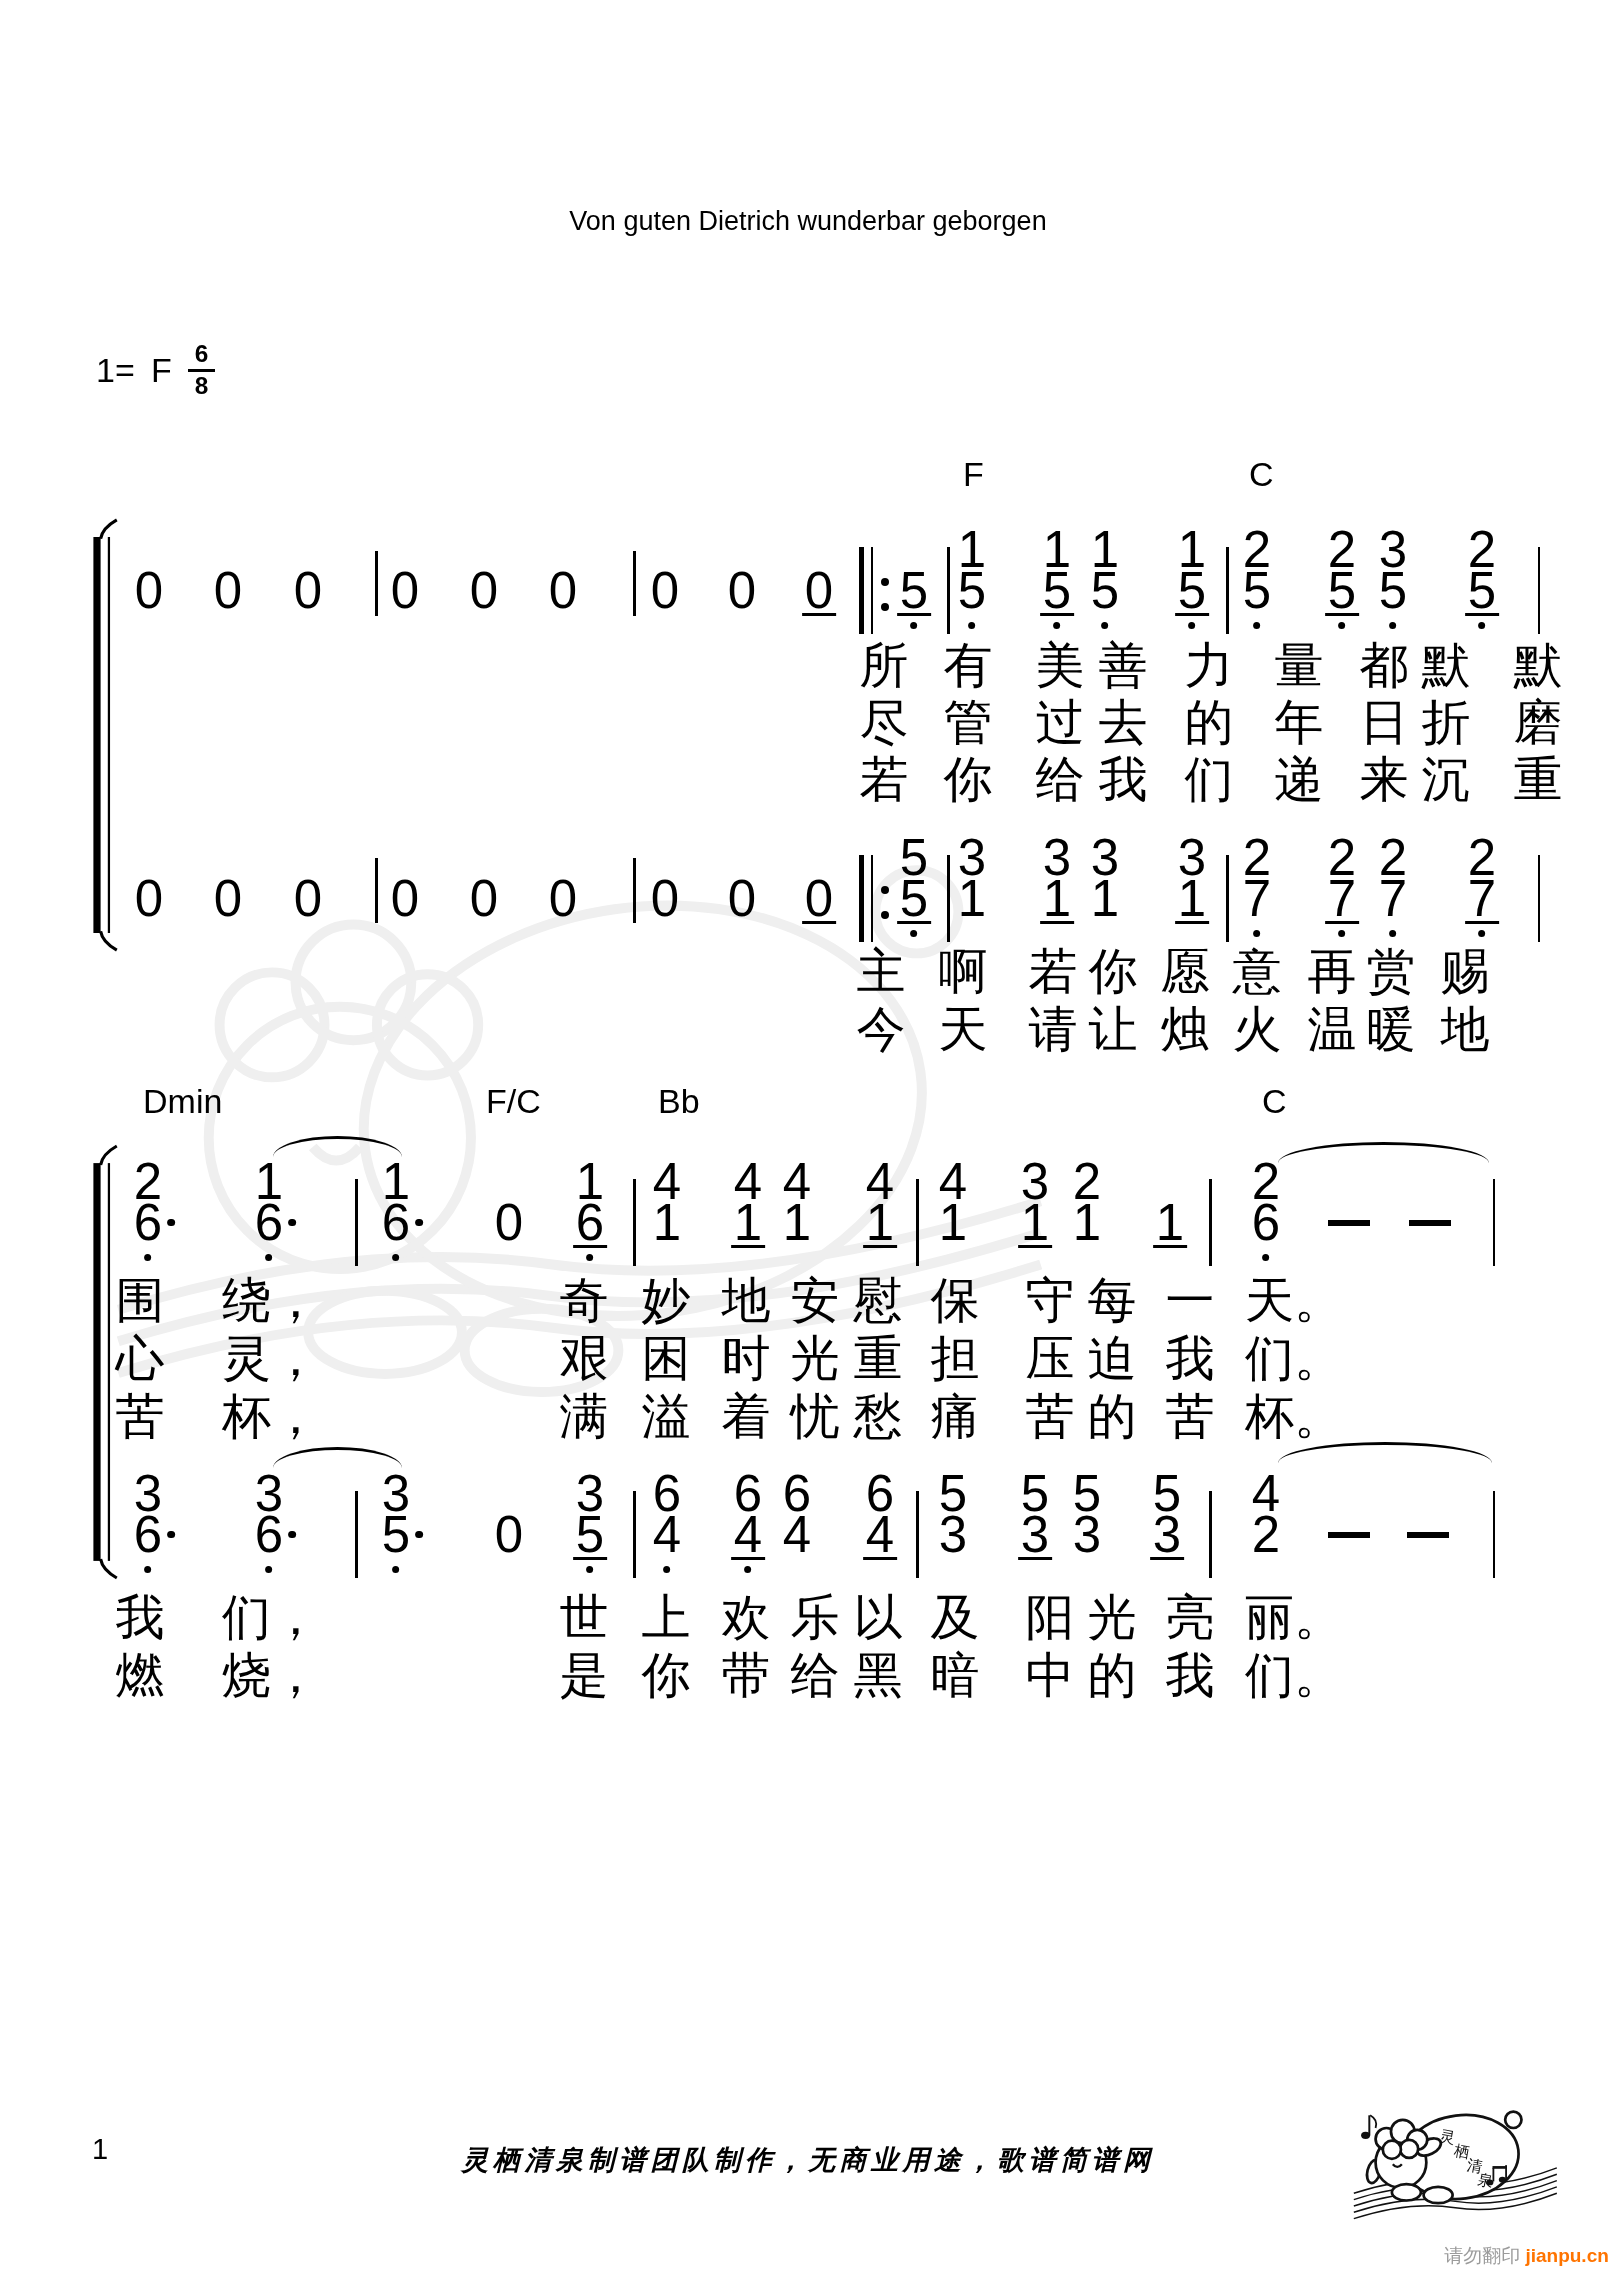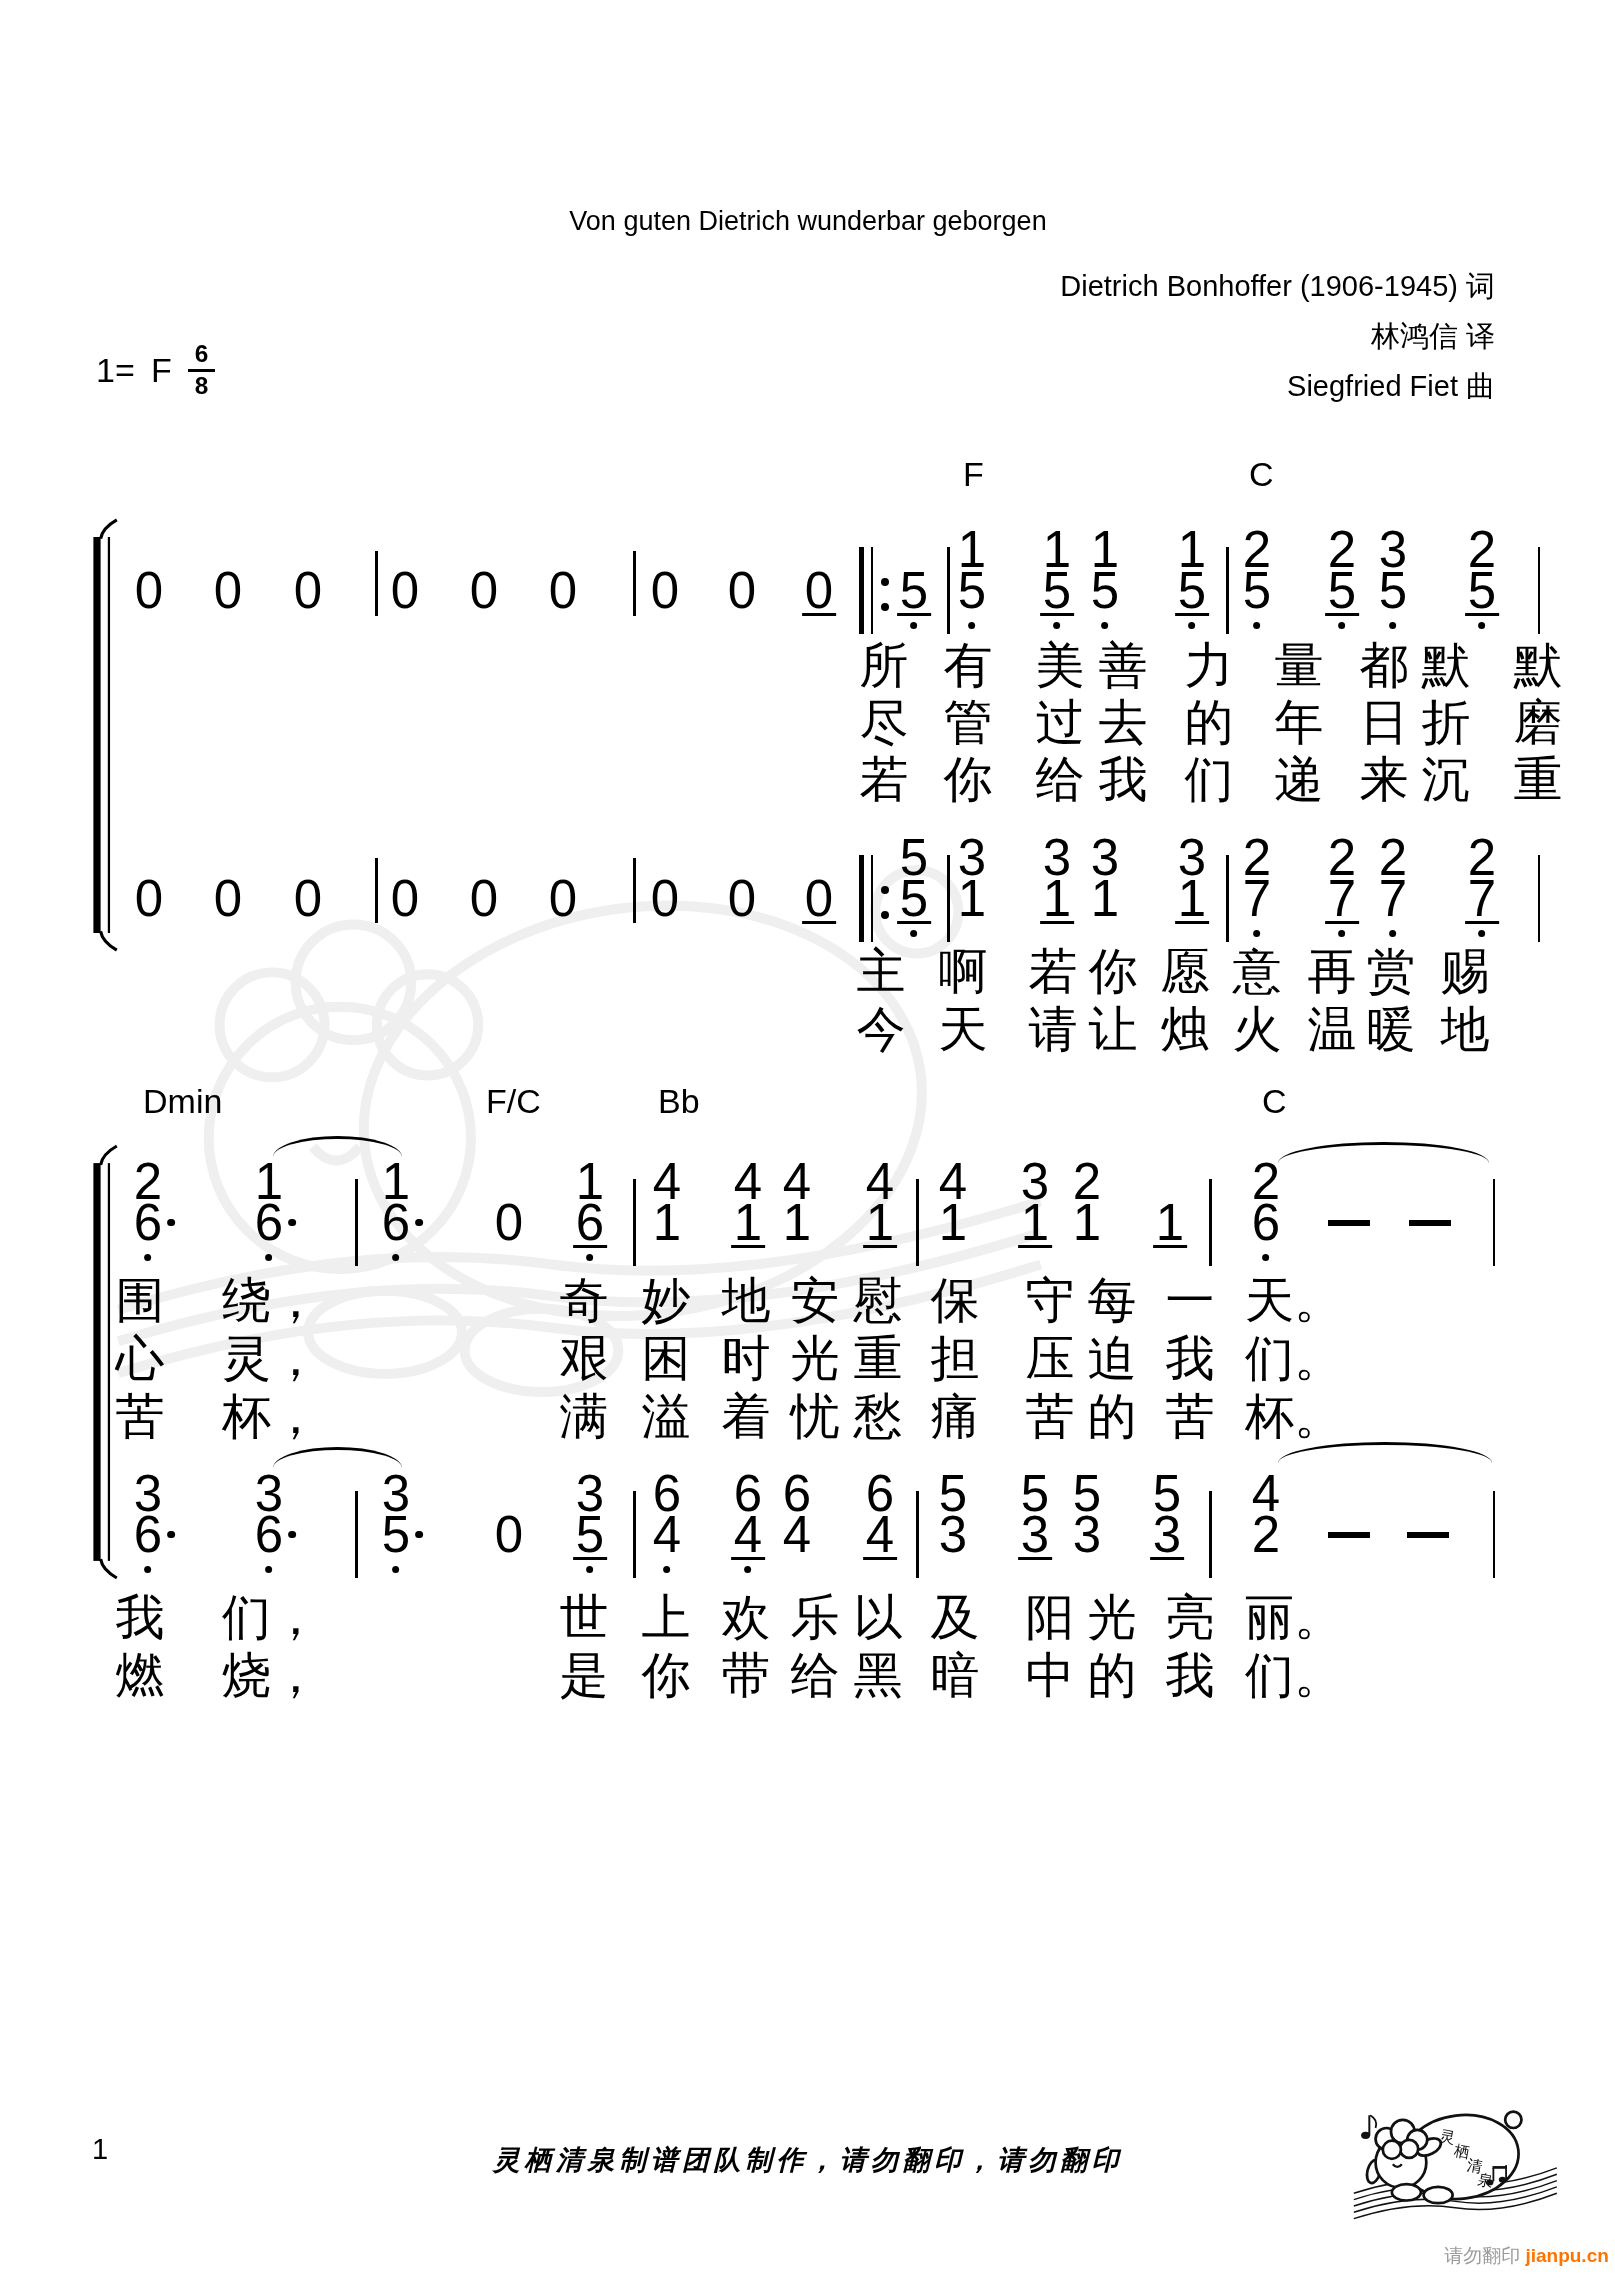--- a/index.html
+++ b/index.html
@@ -46,25 +46,20 @@
           <circle cx="352" cy="305" r="56"></circle>
     <circle cx="893" cy="180" r="46"></circle>
     <ellipse cx="305" cy="645" rx="85" ry="46"></ellipse>
     <ellipse cx="478" cy="665" rx="85" ry="46"></ellipse>
     <path d="M225,440 q 26,30 52,0"></path>
   </g>
 </svg></div>
 
   <div class="abs" id="subtitle">Von guten Dietrich wunderbar geborgen</div>
 
-  <div class="abs" id="credits">
-    <div>Dietrich Bonhoffer (1906-1945) 词</div>
-    <div>林鸿信 译</div>
-    <div>Siegfried Fiet 曲</div>
-  </div>
 
   <div class="abs" id="keysig">
     <span>1=</span>
     <span>F</span>
     <span class="meter">
       <span>6</span>
       <span class="mbar"></span>
       <span>8</span>
     </span>
   </div>
@@ -328,19 +323,19 @@
   <rect x="169" y="73" width="2" height="15" fill="#111"></rect>
   <rect x="155" y="74" width="16" height="3" fill="#111"></rect>
   <text x="96" y="46" font-size="17" fill="#111" transform="rotate(10 96 46)">灵</text>
   <text x="112" y="62" font-size="17" fill="#111" transform="rotate(10 112 62)">栖</text>
   <text x="126" y="78" font-size="17" fill="#111" transform="rotate(10 126 78)">清</text>
   <text x="138" y="94" font-size="17" fill="#111" transform="rotate(10 138 94)">泉</text>
 </svg>
     </div>
 
   <div class="abs" id="footer-no">1</div>
-  <div class="abs" id="footer-credit">灵栖清泉制谱团队制作，请勿翻印，请勿翻印</div>
+  <div class="abs" id="footer-credit">灵栖清泉制谱团队制作，无商业用途，歌谱简谱网</div>
 
   <div class="abs" id="site">
     <span class="g">请勿翻印 </span><span class="o">jianpu.cn</span>
   </div>
 </div>
 
 
 </body></html>

